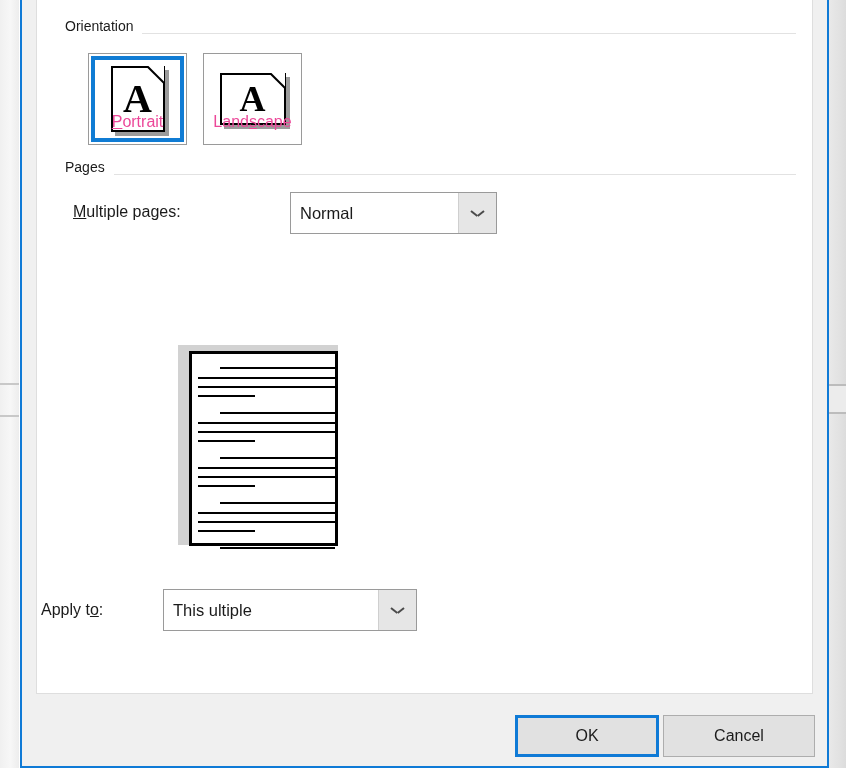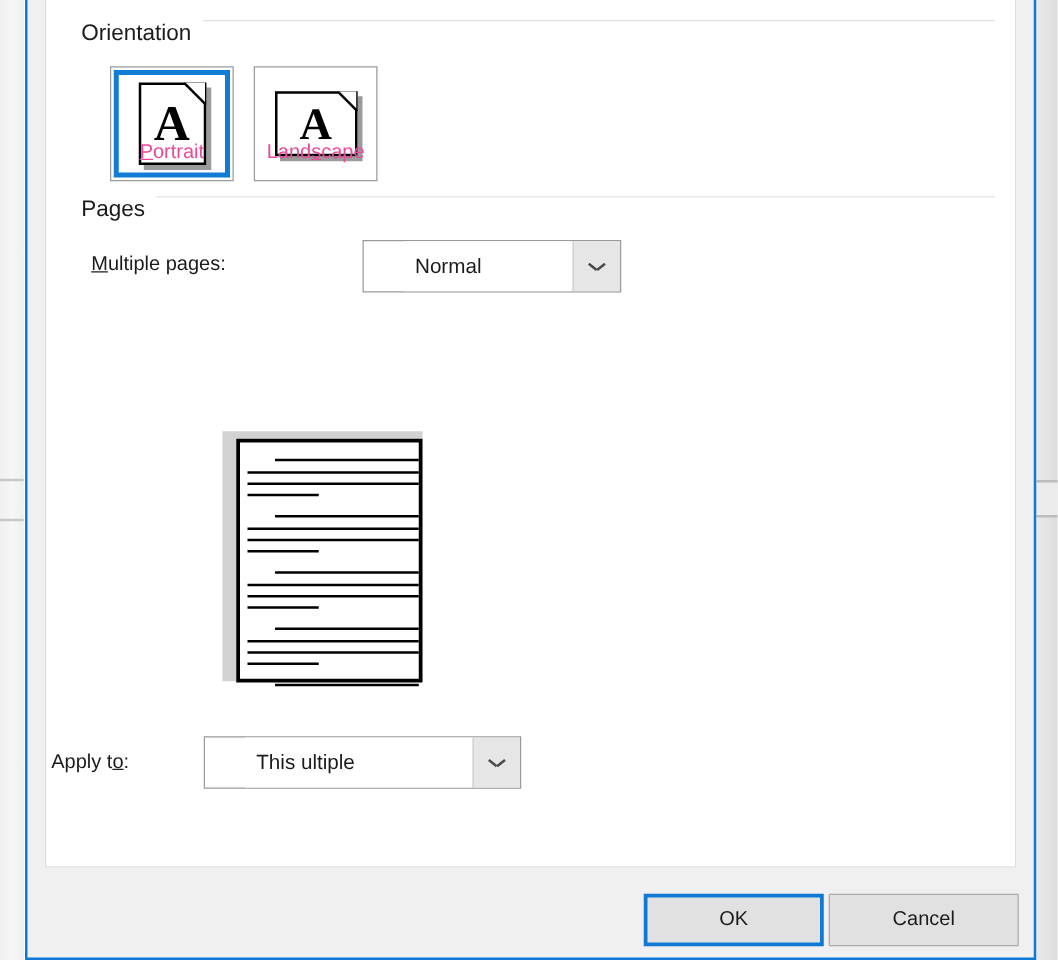--- a/index.html
+++ b/index.html
@@ -50,24 +50,24 @@
     position: absolute;
     left: 14px; top: 0px; width: 777px; height: 736px;
     background: #ffffff;
     border: 1px solid #dedede;
     border-top: none;
   }
 
   
   .group-head {
     position: absolute;
-    display: flex; align-items: flex-start;
+    display: flex; align-items: flex-end;
     left: 28px; right: 16px;
     height: 18px;
-    font-size: 18px; color: #1b1b1b;
+    font-size: 14px; color: #1b1b1b;
   }
   .group-head .ghl { white-space: nowrap; padding-right: 9px; }
   .group-head .ghrule { flex: 1 1 auto; height: 1px; background: #e2e2e2; }
 
   
   .orient-tile {
     position: absolute;
     width: 99px; height: 92px;
     border: 1px solid #9a9a9a;
     background: #ffffff;
@@ -113,21 +113,20 @@
   
   .field-label {
     position: absolute;
     font-size: 16px; color: #1b1b1b; white-space: nowrap;
   }
   .combo {
     position: absolute;
     display: flex; align-items: stretch;
     background: #ffffff;
     border: 1px solid #9a9a9a;
-    padding-left: 32px;
   }
   .combo .combo-text {
     flex: 1 1 auto;
     display: flex; align-items: center;
     padding-left: 9px;
     font-size: 16.5px; color: #1b1b1b;
     background: #ffffff;
     white-space: nowrap; overflow: hidden;
   }
   .combo .combo-btn {

